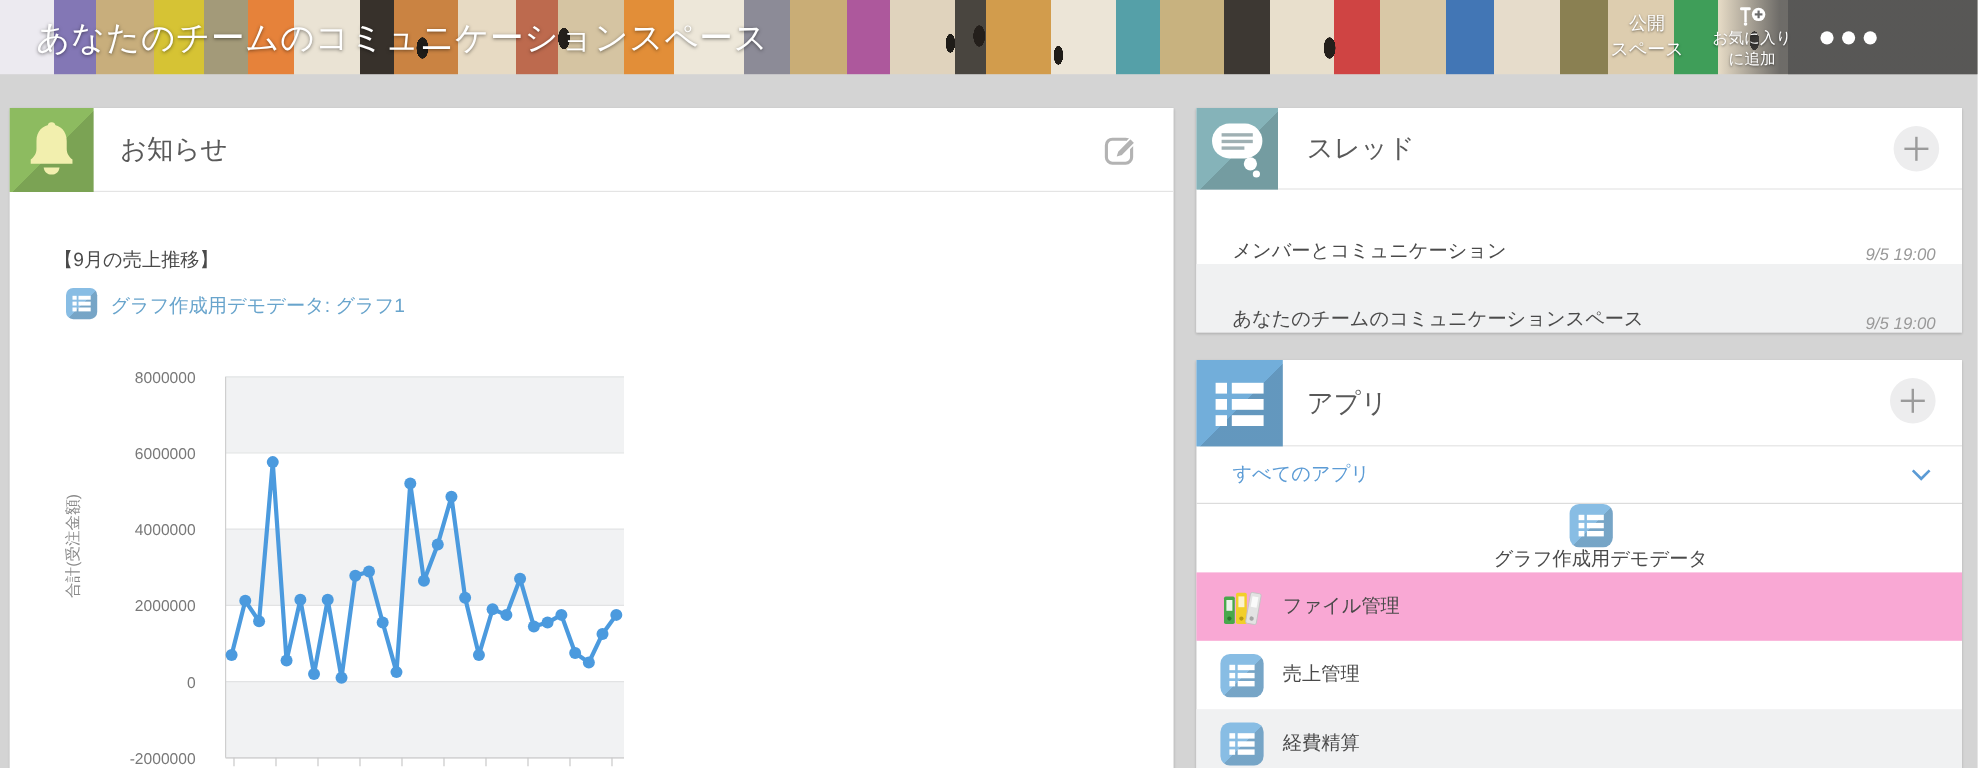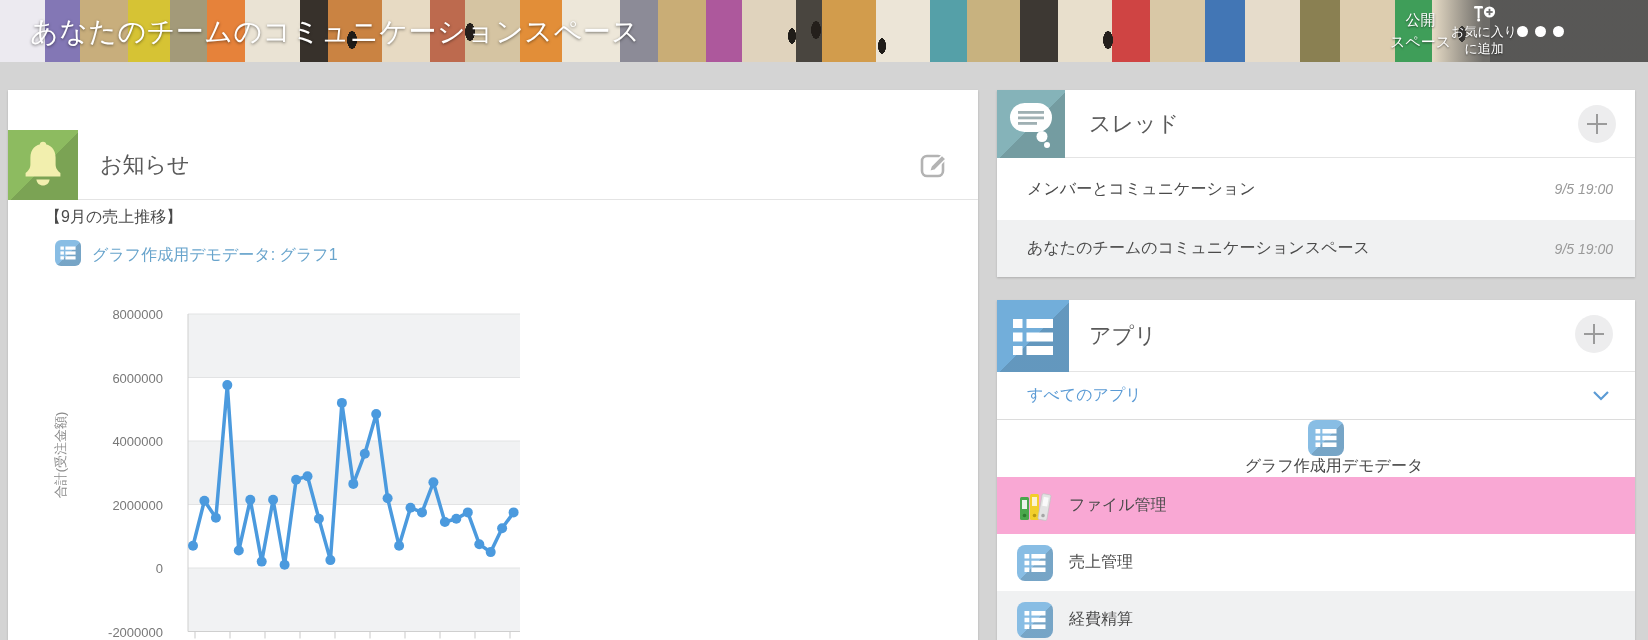--- a/index.html
+++ b/index.html
@@ -37,59 +37,59 @@
   .header-shade {
     position:absolute; top:0; right:0; width:215px; height:62px;
     background:linear-gradient(to right, rgba(84,84,84,0), rgba(84,84,84,.82) 50px, rgba(84,84,84,.82));
   }
   .header-title {
     position:absolute; left:30px; top:13px; font-size:28px; color:#fff;
     text-shadow:0 1px 3px rgba(0,0,0,.5); letter-spacing:.5px; white-space:nowrap;
   }
   .header-actions {
     position:absolute; right:84px; top:0; height:62px;
-    display:flex; align-items:center; 
+    display:flex; align-items:center; gap:24px;
   }
   .header-btn { color:#fff; text-align:center; cursor:pointer; text-shadow:0 1px 2px rgba(0,0,0,.55); }
   .btn-public { font-size:15px; line-height:1.45; }
   .btn-fav { font-size:13px; line-height:1.3; display:flex; flex-direction:column; align-items:center; }
   .btn-fav svg { margin-bottom:1px; }
   .dots { display:flex; gap:7px; cursor:pointer; }
   .dot { width:11px; height:11px; border-radius:50%; background:#fff; }
 
   
   .panel { position:absolute; background:#fff; box-shadow:0 1px 2px rgba(0,0,0,.18); }
   .panel-header { position:relative; border-bottom:1px solid #e4e4e4; }
   .big-icon { position:absolute; left:0; top:0; }
   .icon-shade { position:absolute; inset:0; border-radius:inherit;
     background:linear-gradient(135deg, transparent 52%, rgba(0,0,0,.13) 52%); }
   .panel-title { position:absolute; left:92px; top:50%; transform:translateY(-50%);
     font-size:22px; color:#595959; white-space:nowrap; }
 
   
   #notice-panel { left:8px; top:90px; width:970px; height:560px; }
-  #notice-panel .panel-header { height:70px;margin-top:40px; }
+  #notice-panel .panel-header { height:70px; }
   .bell-box { width:70px; height:70px; background:#8dbb60; position:relative; }
   .edit-btn { position:absolute; right:28px; top:19px; width:32px; height:32px; cursor:pointer; }
   .notice-heading { position:absolute; left:37px; top:117px; font-size:16px; color:#4a4a4a; }
   .notice-link-row { position:absolute; left:47px; top:150px; display:flex; align-items:flex-end; gap:11px; cursor:pointer; }
   .mini-app-icon { width:26px; height:26px; border-radius:6px; background:#88bde4; position:relative; flex:none; }
   .notice-link { font-size:16px; color:#68a4cc; white-space:nowrap; }
   .chart-wrap { position:absolute; left:27px; top:200px; width:485px; height:352px; }
 
   
   #thread-panel { left:997px; top:90px; width:638px; height:187px; }
   #thread-panel .panel-header { height:68px; }
   .thread-box { width:68px; height:68px; background:#85b3b9; position:relative; }
   .plus-btn { position:absolute; width:38px; height:38px; border-radius:50%; background:#ededee; cursor:pointer; }
   .plus-btn::before, .plus-btn::after { content:""; position:absolute; background:#9b9b9b; }
   .plus-btn::before { left:9px; top:18px; width:20px; height:2px; }
   .plus-btn::after { left:18px; top:9px; width:2px; height:20px; }
   #thread-panel .plus-btn { right:19px; top:15px; }
-  .thread-row { position:absolute; left:0; width:100%; display:flex; align-items:center; cursor:pointer; }
+  .thread-row { position:absolute; left:0; width:100%; display:flex; align-items:flex-end; cursor:pointer; }
   .thread-row-1 { top:68px; height:62px; }
   .thread-row-2 { top:130px; height:57px; background:#f0f1f2; }
   .thread-label { padding-left:30px; font-size:16px; color:#4a4a4a; white-space:nowrap; }
   .thread-time { margin-left:auto; padding-right:22px; font-size:14px; font-style:italic; color:#999; white-space:nowrap; }
 
   
   #apps-panel { left:997px; top:300px; width:638px; height:348px; }
   #apps-panel .panel-header { height:72px; }
   .apps-box { width:72px; height:72px; background:#72aeda; position:relative; }
   #apps-panel .plus-btn { right:22px; top:15px; }

